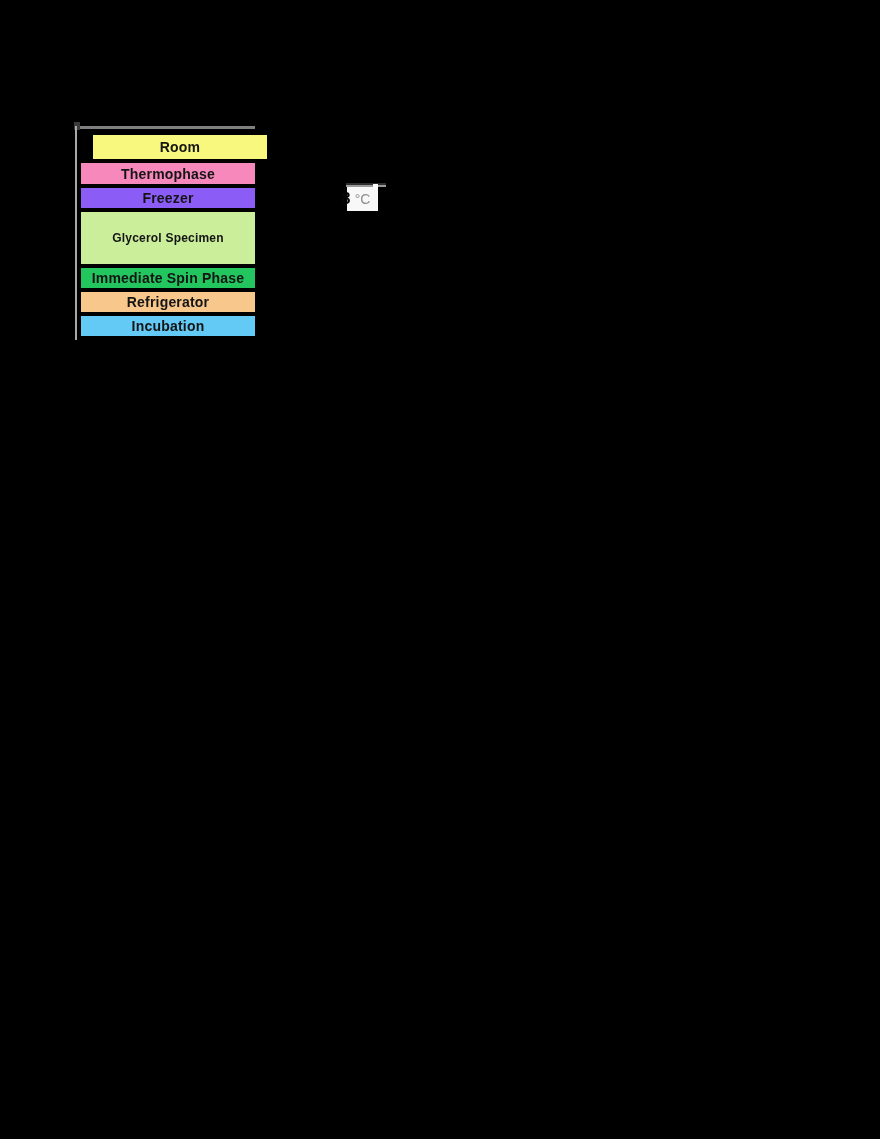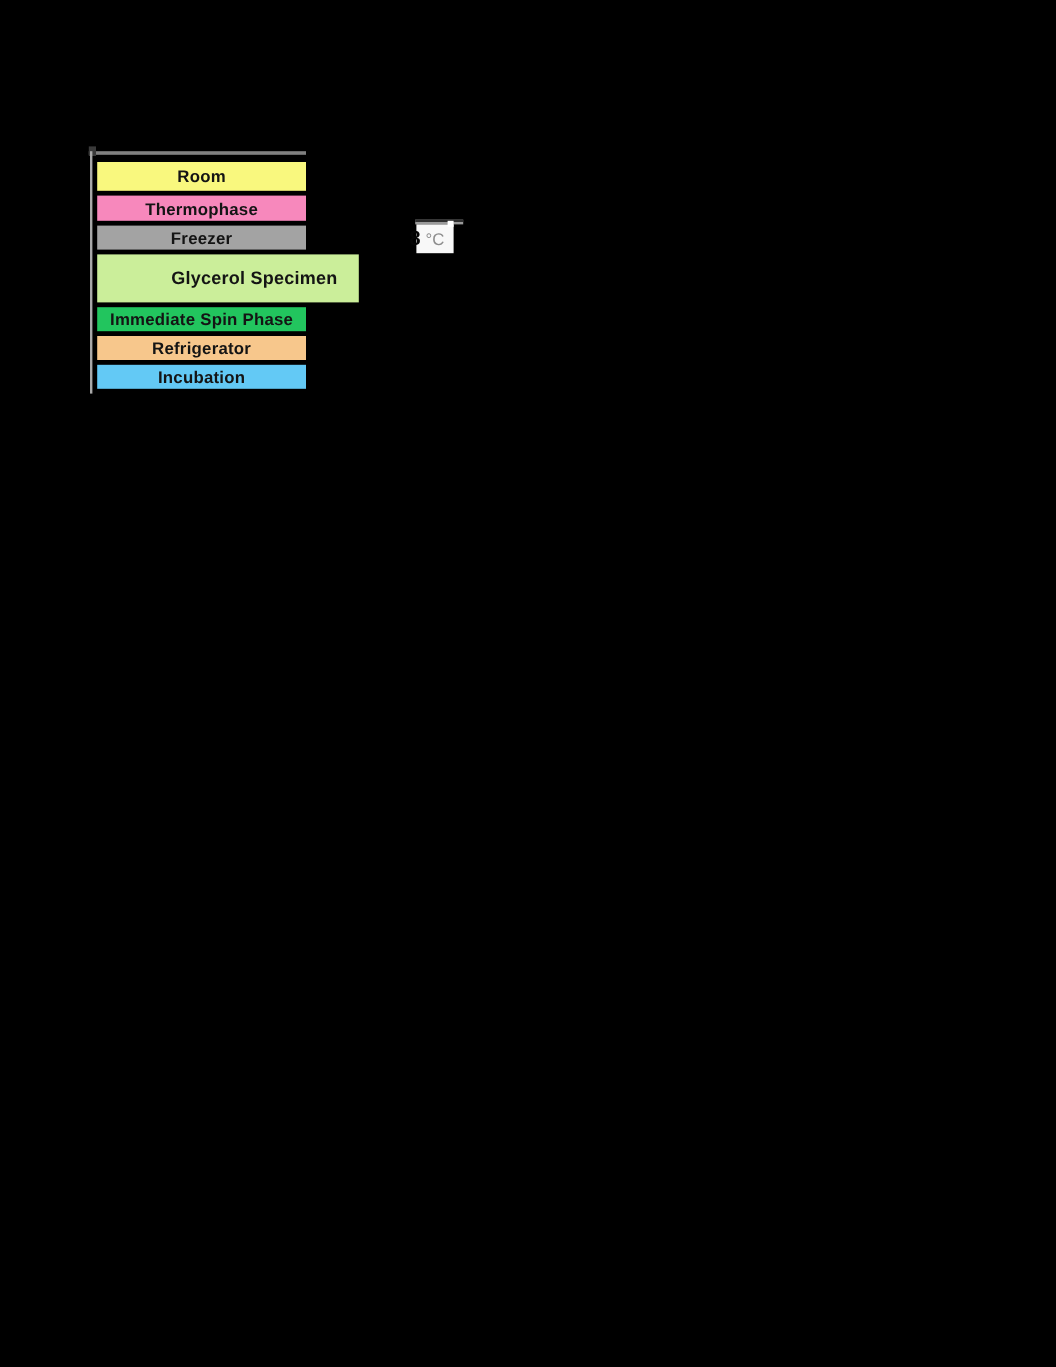--- a/index.html
+++ b/index.html
@@ -55,21 +55,21 @@
     display: flex;
     align-items: center;
     justify-content: center;
     font-weight: bold;
     font-size: 14px;
     letter-spacing: 0.2px;
     color: #141414;
   }
   .legend-row:first-child { margin-top: 0; height: 24px; }
   .legend-row.row-refrigerator { height: 21px; }
-  .legend-row.row-tall { height: 40px; font-size: 15px; padding-left: 44px; }
+  .legend-row.row-tall { height: 52px; font-size: 12px; }
 
   
   .temp {
     position: absolute;
     left: 341px;
     top: 183px;
     width: 46px;
     height: 30px;
   }
   .temp-strip {
@@ -114,27 +114,27 @@
 </style>
 </head>
 <body>
 
 <div class="stage">
 
   <div class="legend">
     <div class="legend-corner-notch"></div>
     <div class="legend-top-line"></div>
     <div class="legend-rows">
-      <div class="legend-row" style="background-color: rgb(249, 248, 126);">
+      <div class="legend-row" style="background-color: rgb(249, 248, 126); margin-left: 12px;">
         <span>Room</span>
       </div>
       <div class="legend-row row-refrigerator" style="background-color: rgb(247, 136, 188);">
         <span>Thermophase</span>
       </div>
-      <div class="legend-row" style="background-color: #a3a3a3;">
+      <div class="legend-row" style="background-color: #8b5cf6;">
         <span>Freezer</span>
       </div>
       <div class="legend-row row-tall" style="background-color: rgb(203, 238, 154);">
         <span>Glycerol Specimen</span>
       </div>
       <div class="legend-row" style="background-color: #22c55e;">
         <span>Immediate Spin Phase</span>
       </div>
       <div class="legend-row" style="background-color: rgb(247, 199, 140);">
         <span>Refrigerator</span>

